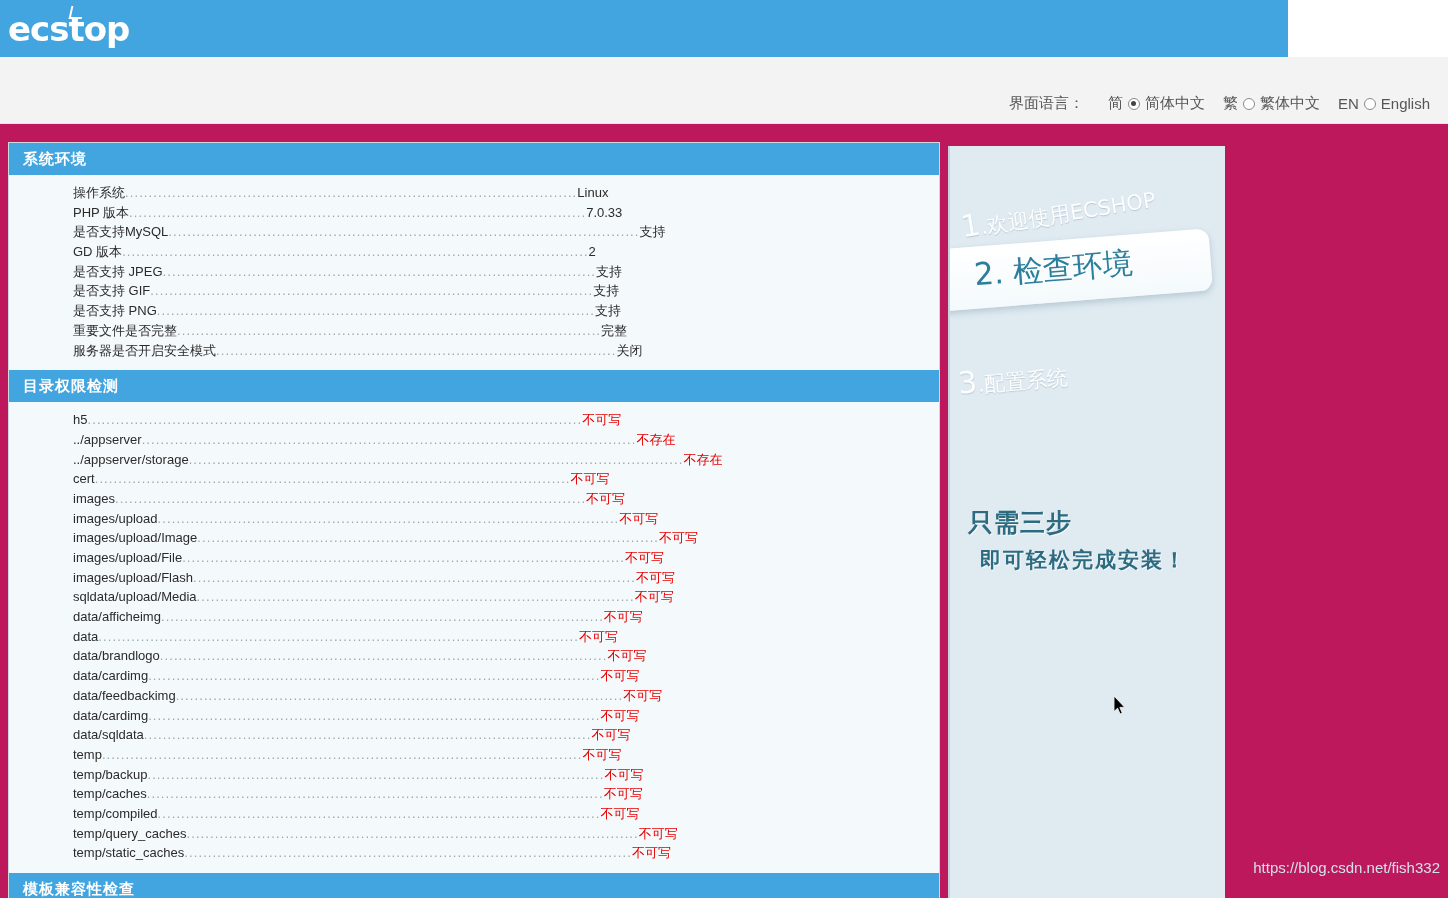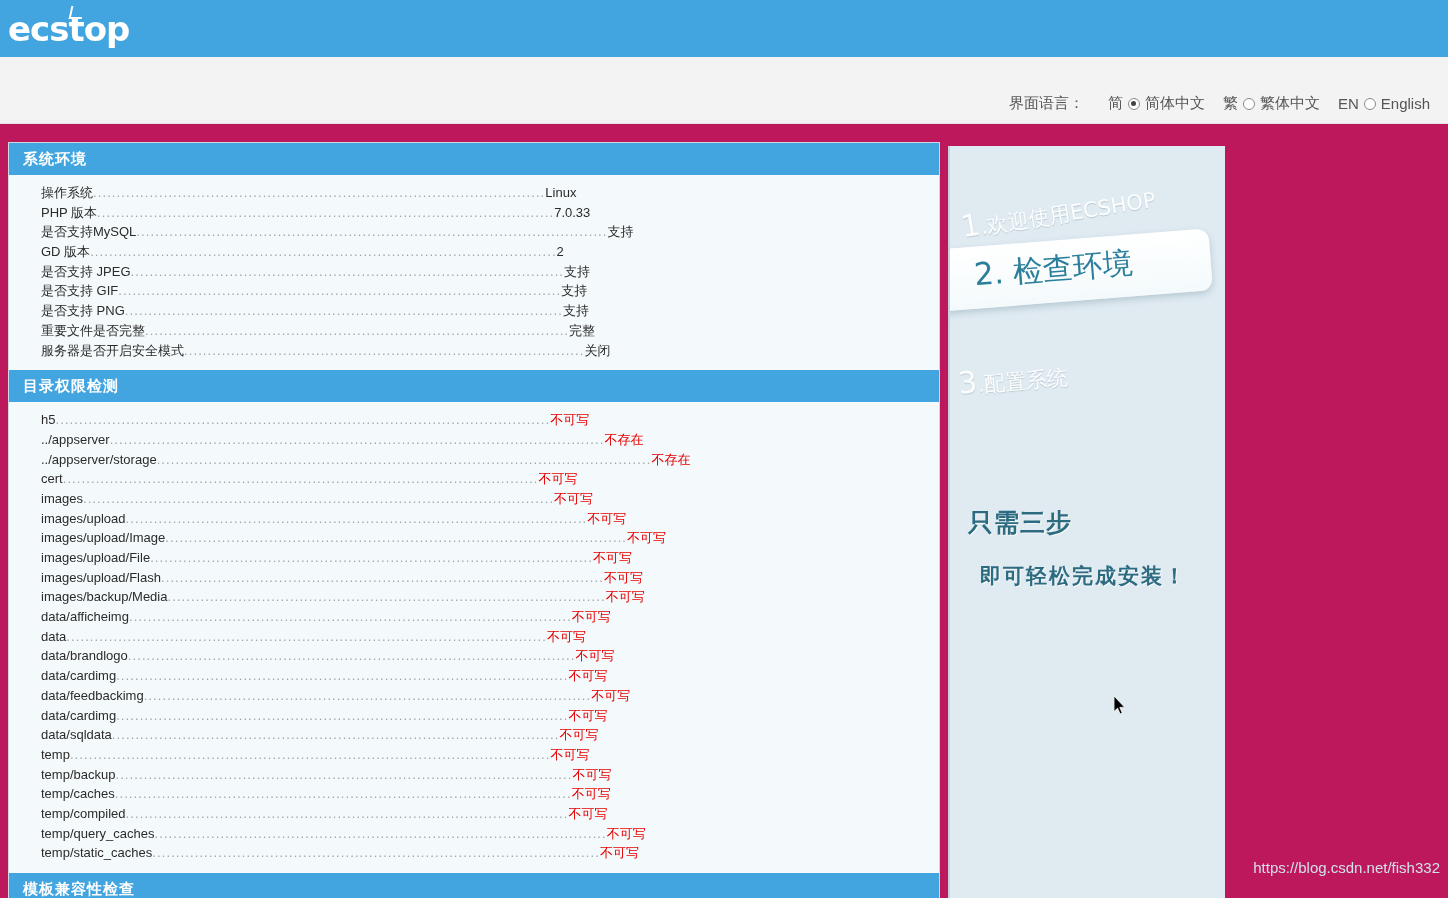--- a/index.html
+++ b/index.html
@@ -7,21 +7,21 @@
     margin: 0; padding: 0;
     width: 1448px; height: 898px;
     overflow: hidden;
     font-family: "Liberation Sans", "DejaVu Sans", sans-serif;
     background: #ffffff;
   }
 
   
   #banner {
     position: absolute; left: 0; top: 0;
-    width: 1448px; height: 57px;
+    width: 1288px; height: 57px;
     background: #42a5df;
   }
   #logo {
     position: absolute; left: 8px; top: 8px;
     width: 150px; height: 42px;
     color: #ffffff;
     font-family: "DejaVu Sans", sans-serif;
     font-size: 34px;
     font-weight: 700;
     letter-spacing: -1px;
@@ -107,21 +107,21 @@
     letter-spacing: 1px;
   }
   .sec-body { padding: 8px 0 10px 0; }
 
   .row {
     position: relative;
     height: 19.7px;
     line-height: 19.7px;
     font-size: 13px;
     color: #2b2b2b;
-    padding-left: 32px;
+    padding-left: 64px;
     white-space: nowrap;
     overflow: hidden;
     font-family: "Liberation Sans", sans-serif;
   }
   .row .label { }
   .row .dots {
     color: #9aa6ad;
     letter-spacing: 1.1px;
     font-size: 13px;
   }
@@ -182,21 +182,21 @@
 
   #slogan1 {
     position: absolute; left: 18px; top: 360px;
     font-size: 25px; font-weight: 700;
     color: #2d6b80;
     font-family: "DejaVu Sans", sans-serif;
     text-shadow: 1px 1px 0 rgba(255,255,255,0.75);
     letter-spacing: 1px;
   }
   #slogan2 {
-    position: absolute; left: 30px; top: 416px;
+    position: absolute; left: 30px; top: 400px;
     font-size: 21px; font-weight: 700;
     color: #2d6b80;
     font-family: Liberation Sans, sans-serif;
     text-shadow: 1px 1px 0 rgba(255,255,255,0.75);
     letter-spacing: 2px;
   }
 
   #cursor {
     position: absolute;
     left: 1114px; top: 572px;
@@ -266,21 +266,21 @@
       <div class="sec-body">
         <div class="row"><span class="label">h5</span><span class="dots">.........................................................................................................</span><span class="val bad">不可写</span></div>
         <div class="row"><span class="label">../appserver</span><span class="dots">.........................................................................................................</span><span class="val bad">不存在</span></div>
         <div class="row"><span class="label">../appserver/storage</span><span class="dots">.........................................................................................................</span><span class="val bad">不存在</span></div>
         <div class="row"><span class="label">cert</span><span class="dots">.....................................................................................................</span><span class="val bad">不可写</span></div>
         <div class="row"><span class="label">images</span><span class="dots">....................................................................................................</span><span class="val bad">不可写</span></div>
         <div class="row"><span class="label">images/upload</span><span class="dots">..................................................................................................</span><span class="val bad">不可写</span></div>
         <div class="row"><span class="label">images/upload/Image</span><span class="dots">..................................................................................................</span><span class="val bad">不可写</span></div>
         <div class="row"><span class="label">images/upload/File</span><span class="dots">..............................................................................................</span><span class="val bad">不可写</span></div>
         <div class="row"><span class="label">images/upload/Flash</span><span class="dots">..............................................................................................</span><span class="val bad">不可写</span></div>
-        <div class="row"><span class="label">images/backup/Media</span><span class="dots">.............................................................................................</span><span class="val bad">不可写</span></div>
+        <div class="row"><span class="label">sqldata/upload/Media</span><span class="dots">.............................................................................................</span><span class="val bad">不可写</span></div>
         <div class="row"><span class="label">data/afficheimg</span><span class="dots">..............................................................................................</span><span class="val bad">不可写</span></div>
         <div class="row"><span class="label">data</span><span class="dots">......................................................................................................</span><span class="val bad">不可写</span></div>
         <div class="row"><span class="label">data/brandlogo</span><span class="dots">...............................................................................................</span><span class="val bad">不可写</span></div>
         <div class="row"><span class="label">data/cardimg</span><span class="dots">................................................................................................</span><span class="val bad">不可写</span></div>
         <div class="row"><span class="label">data/feedbackimg</span><span class="dots">...............................................................................................</span><span class="val bad">不可写</span></div>
         <div class="row"><span class="label">data/cardimg</span><span class="dots">................................................................................................</span><span class="val bad">不可写</span></div>
         <div class="row"><span class="label">data/sqldata</span><span class="dots">...............................................................................................</span><span class="val bad">不可写</span></div>
         <div class="row"><span class="label">temp</span><span class="dots">......................................................................................................</span><span class="val bad">不可写</span></div>
         <div class="row"><span class="label">temp/backup</span><span class="dots">.................................................................................................</span><span class="val bad">不可写</span></div>
         <div class="row"><span class="label">temp/caches</span><span class="dots">.................................................................................................</span><span class="val bad">不可写</span></div>

